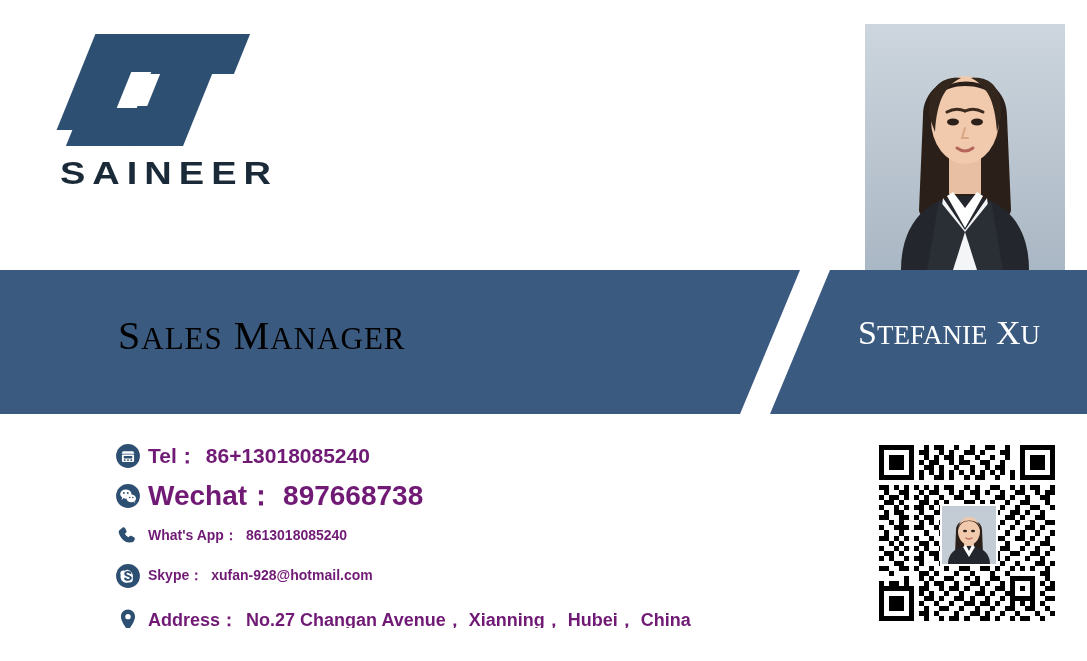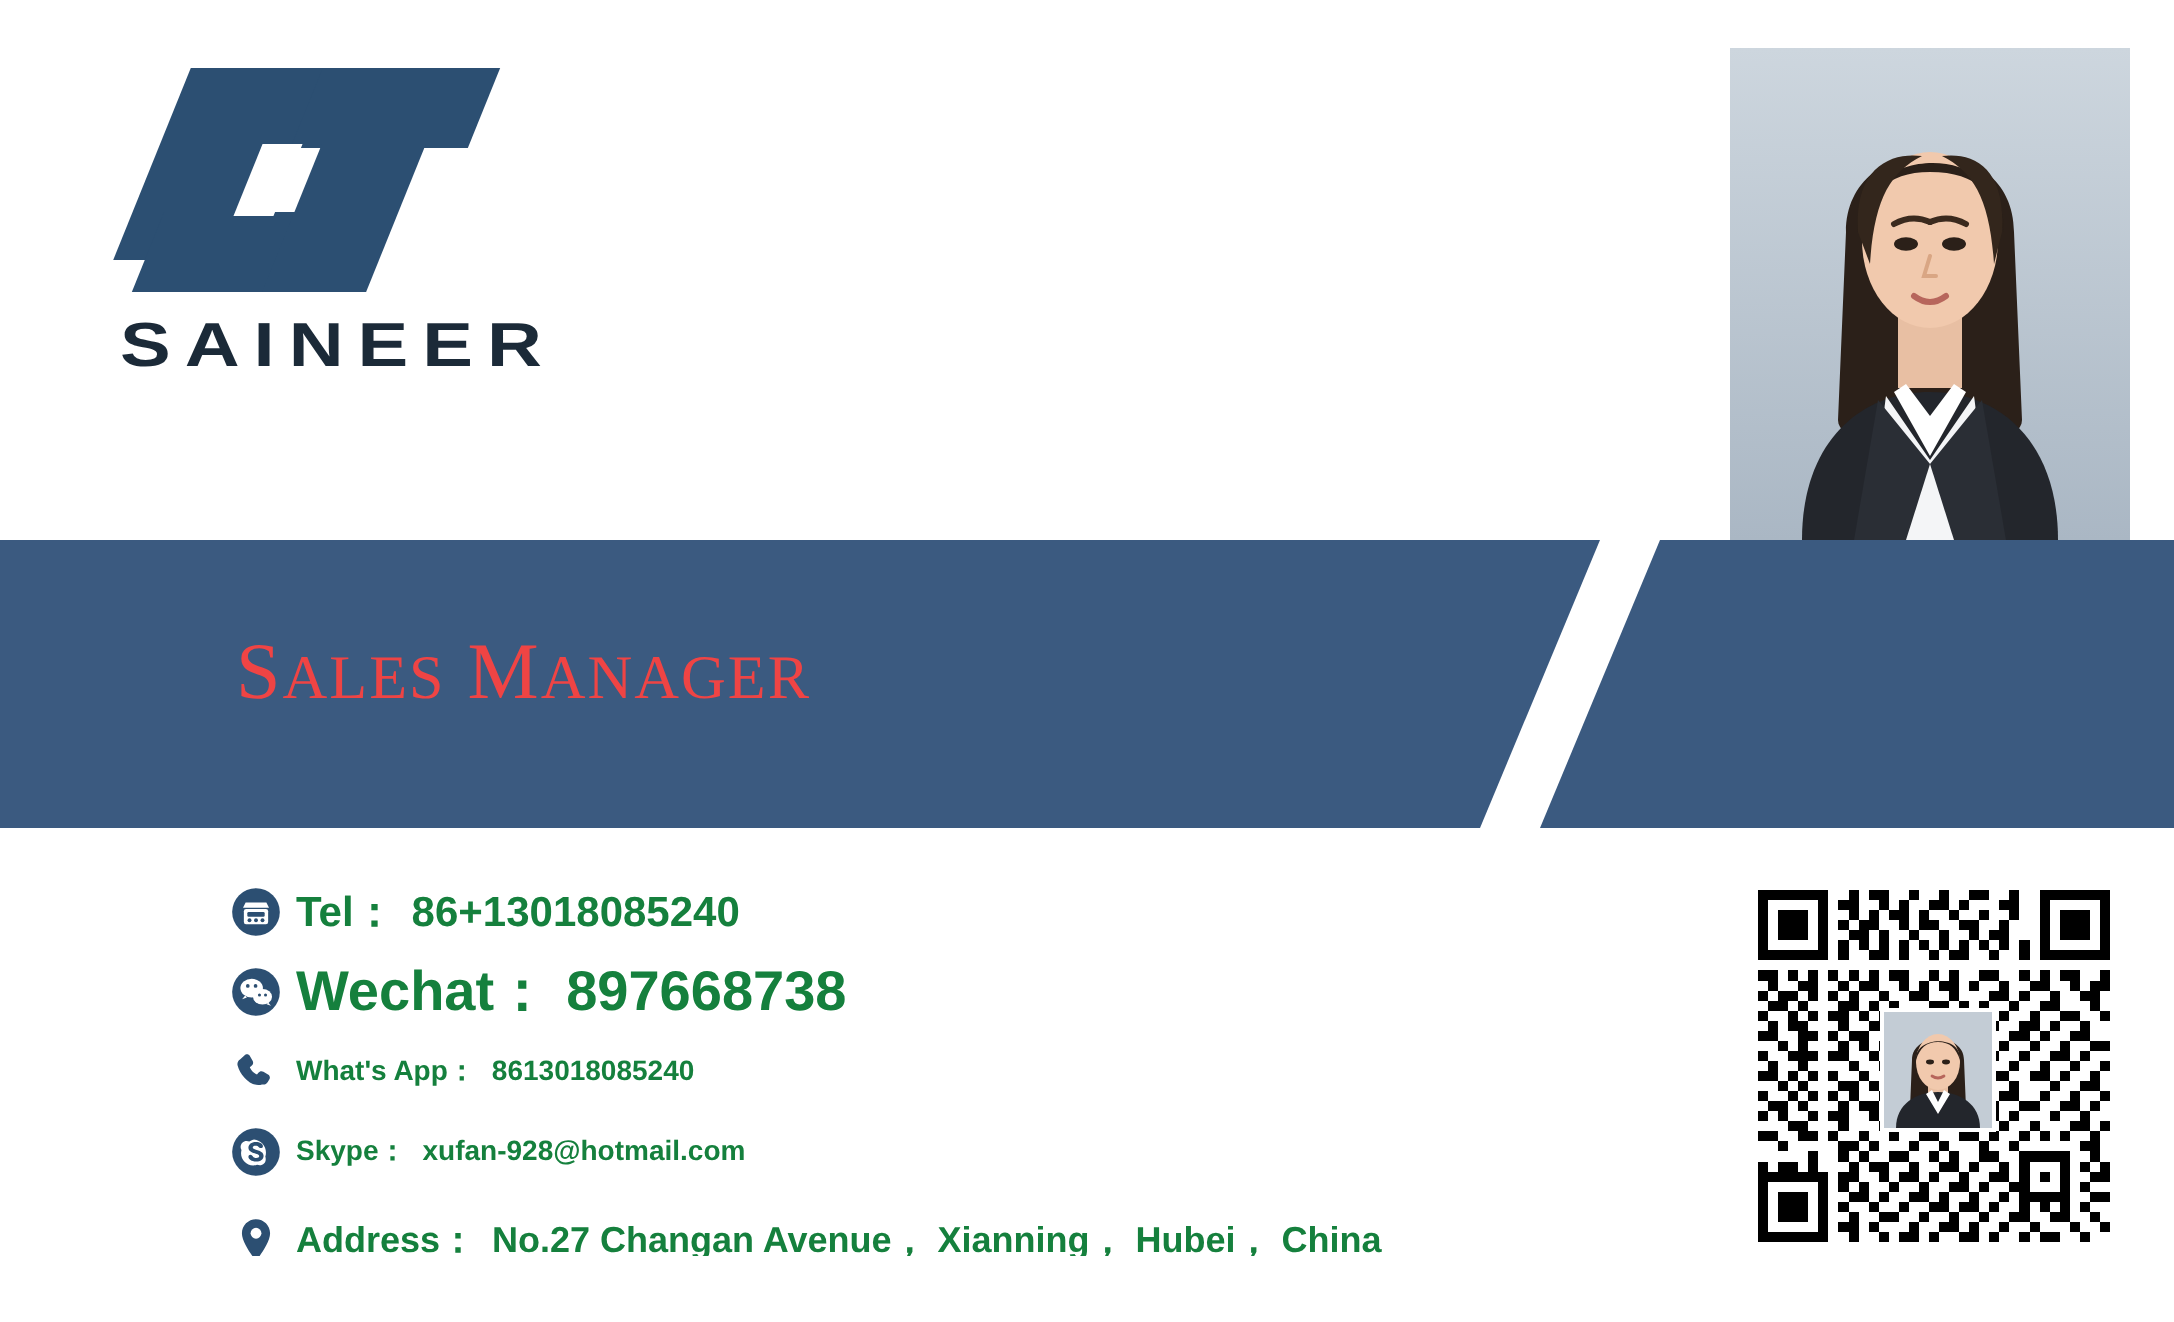--- a/index.html
+++ b/index.html
@@ -116,21 +116,21 @@
     width: 317px;
     height: 144px;
     background: #3b5a80;
     clip-path: polygon(60px 0, 317px 0, 317px 144px, 0 144px);
   }
 
   .title {
     position: absolute;
     left: 118px;
     top: 42px;
-    color: #ef4444;
+    color: #000000;
     font-family: "Liberation Serif", serif;
     font-size: 40px;
     letter-spacing: 1px;
     white-space: nowrap;
   }
   .title .cap { font-size: 40px; }
   .title .sc  { font-size: 31px; }
 
   .email-line {
     position: absolute;
@@ -172,21 +172,21 @@
     width: 40px;
     min-width: 40px;
     display: flex;
     align-items: center;
     justify-content: center;
     color: #2c4f72;
   }
   .ctext {
     font-size: 19px;
     font-weight: 700;
-    color: #15803d;
+    color: #701a75;
     white-space: nowrap;
   }
   .ctext .lbl { font-weight: 700; }
   .ctext .val { font-weight: 700; margin-left: 8px; }
   .row-tel .ctext  { font-size: 21px; }
   .row-wechat .ctext { font-size: 28px; }
   .row-whatsapp .ctext { font-size: 14px; }
   .row-skype .ctext { font-size: 14px; }
   .row-address { margin-top: 8px; }
   .row-address .ctext { font-size: 18px; }
@@ -275,20 +275,24 @@
   <div class="band">
     <div class="band-left"></div>
     <div class="band-right"></div>
 
     <div class="title">
       <span class="cap">S</span><span class="sc">ALES</span>
       <span class="cap">M</span><span class="sc">ANAGER</span>
     </div>
 
 
+    <div class="person-name">
+      <span class="cap">S</span><span class="sc">TEFANIE</span>
+      <span class="cap">X</span><span class="sc">U</span>
+    </div>
   </div>
 
   <div class="contacts">
 
     <div class="crow row-tel">
       <div class="cicon">
         <svg width="26" height="26" viewBox="0 0 24 24">
             <circle cx="12" cy="12" r="11" fill="#2c4f72"></circle>
             <path d="M6 10h12l-1.2-2.4H7.2z" fill="#fff"></path>
             <rect x="6.4" y="10.6" width="11.2" height="7" rx="1" fill="#fff"></rect>

